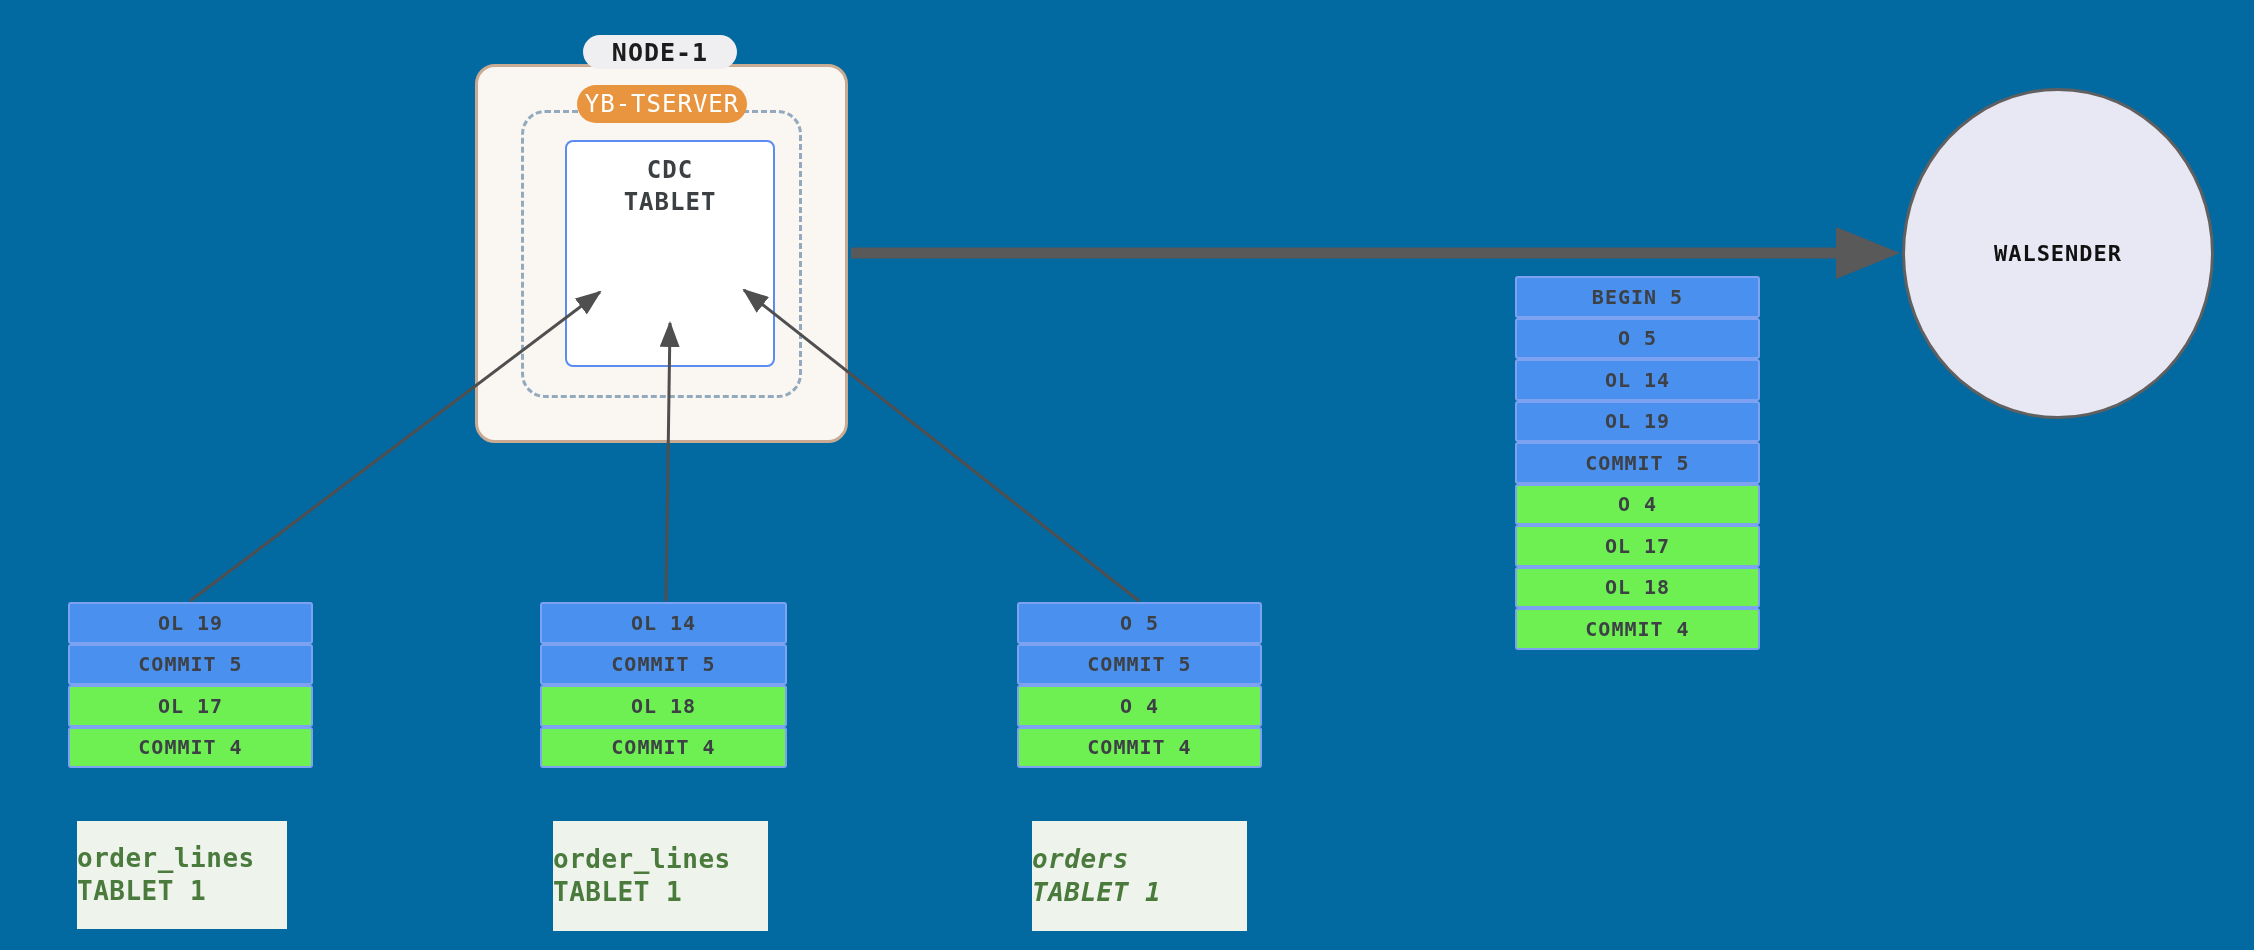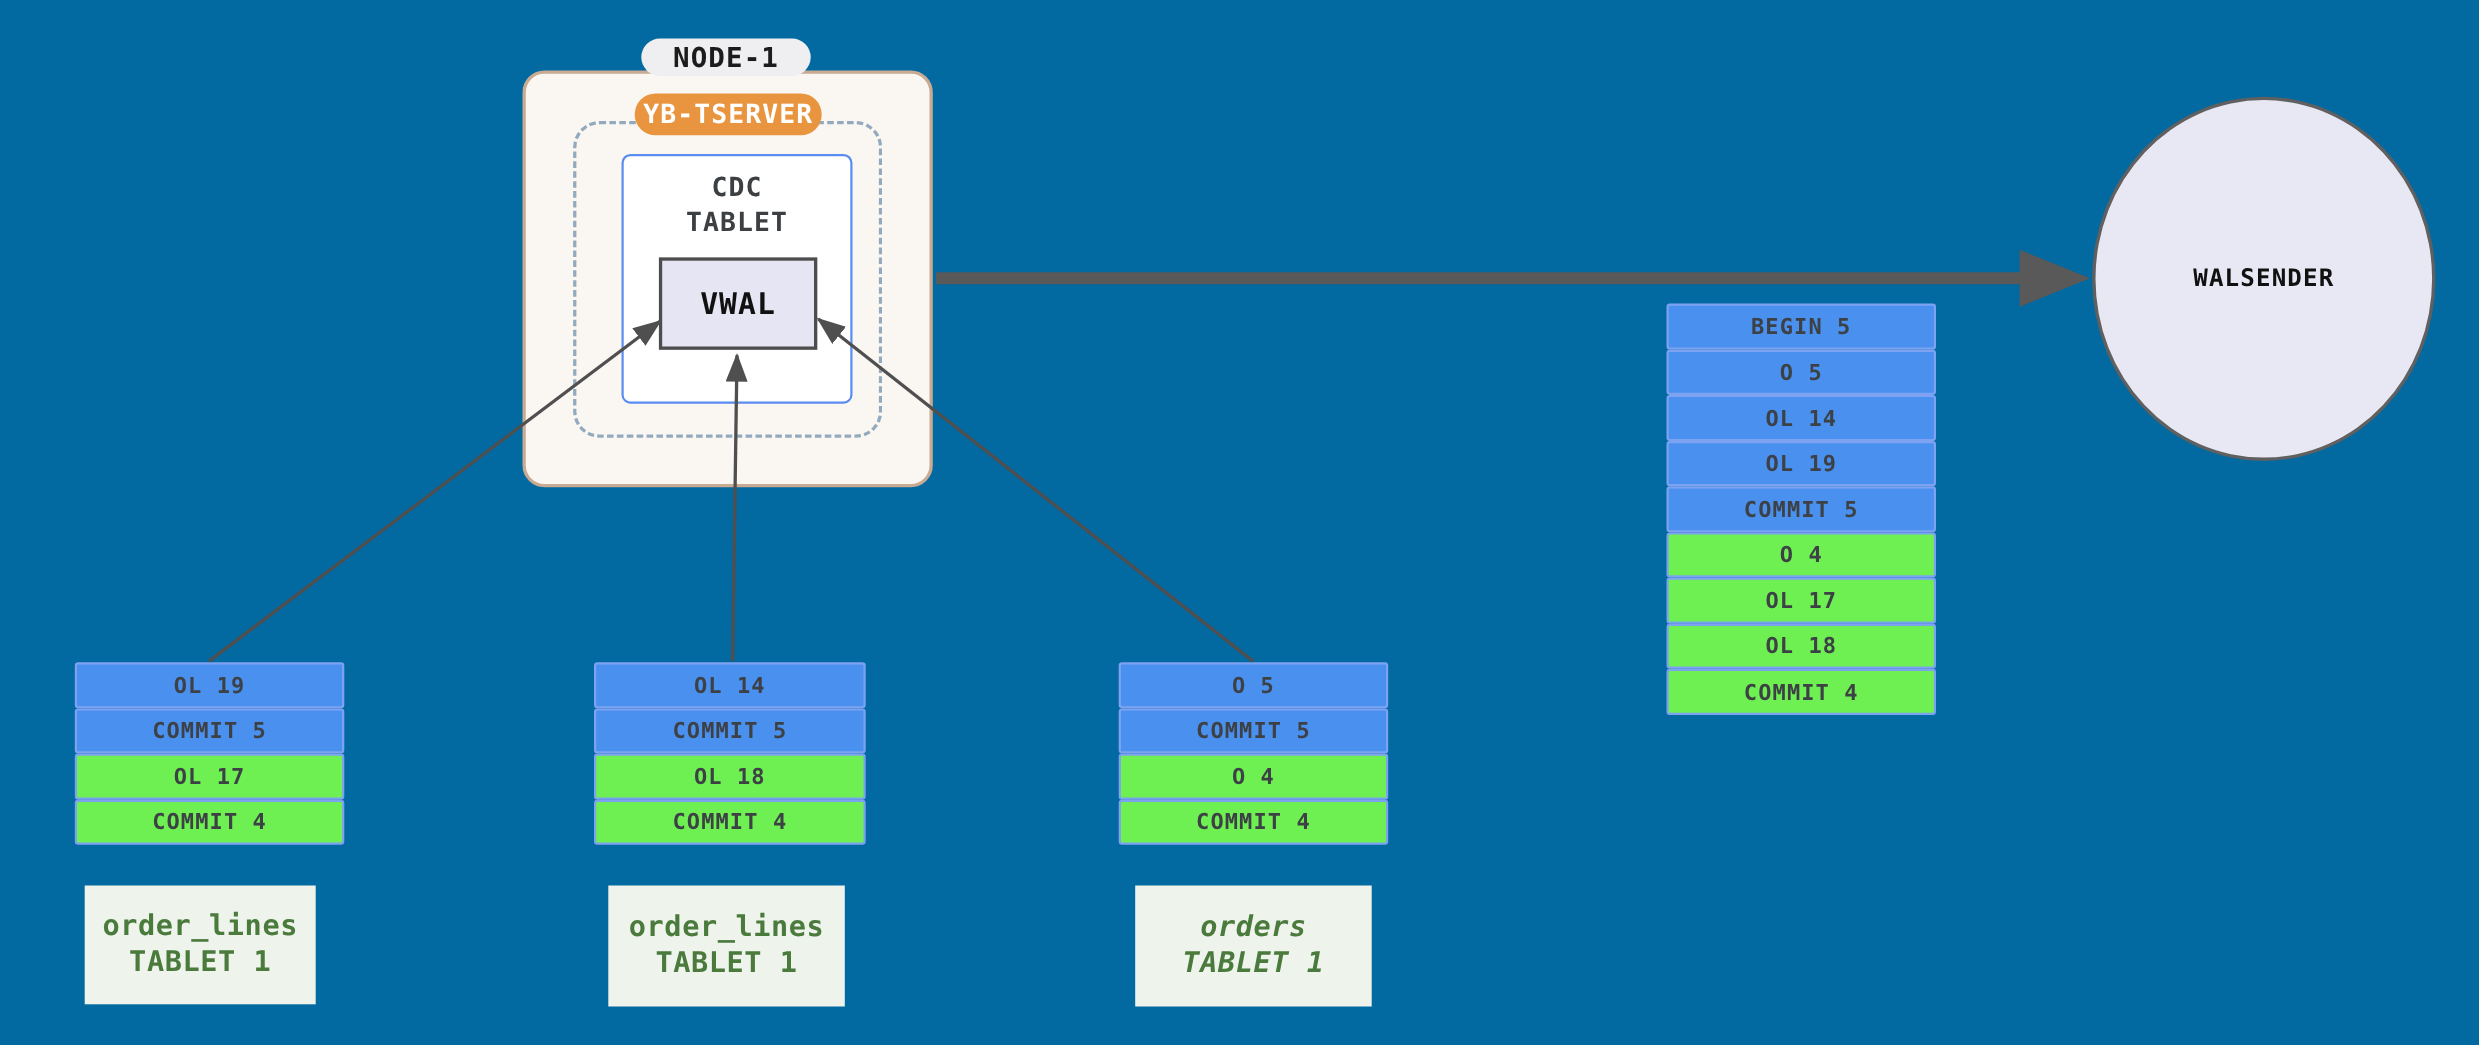--- a/index.html
+++ b/index.html
@@ -22,21 +22,21 @@
     font-size:25px;font-weight:700;letter-spacing:1px;z-index:4;
   }
   .dashed-box{
     left:521px;top:110px;width:281px;height:288px;
     border:3px dashed var(--dashed-border);border-radius:24px;z-index:2;
   }
   .tserver-pill{
     left:577px;top:85px;width:170px;height:38px;border-radius:19px;
     background:var(--tserver-bg);color:var(--tserver-text);
     display:flex;align-items:center;justify-content:center;
-    font-size:24px;font-weight:700;letter-spacing:1px;z-index:5;
+    font-size:24px;font-weight:400;letter-spacing:1px;z-index:5;
   }
   .cdc-box{
     left:565px;top:140px;width:210px;height:227px;
     background:#ffffff;border:2px solid var(--cdc-border);border-radius:8px;z-index:3;
     display:flex;flex-direction:column;align-items:center;padding-top:12px;
     color:var(--cdc-text);font-size:24px;font-weight:700;line-height:32px;letter-spacing:1px;
   }
   .vwal-box{
     left:599px;top:234px;width:144px;height:84px;
     background:var(--vwal-bg);border:3px solid var(--vwal-border);z-index:4;
@@ -62,22 +62,22 @@
     border:2px solid var(--row-border);border-radius:3px;
     display:flex;align-items:center;justify-content:center;
     color:var(--row-text);font-size:20px;font-weight:700;letter-spacing:1px;
   }
   .wal-row.blue{background:var(--blue-row);}
   .wal-row.green{background:var(--green-row);}
 
   
   .tablet-label{
     background:var(--label-bg);color:var(--label-text);
-    display:flex;flex-direction:column;align-items:center;justify-content:center;
-    font-size:26px;font-weight:700;line-height:33px;letter-spacing:0.5px;z-index:1;
+    display:flex;flex-direction:column;align-items:flex-start;justify-content:center;
+    font-size:26px;font-weight:700;line-height:33px;letter-spacing:0.5px;z-index:1;margin-top:16px;
   }
   .label-1{left:77px;top:805px;width:210px;height:108px;}
   .label-2{left:553px;top:805px;width:215px;height:110px;}
   .label-3{left:1032px;top:805px;width:215px;height:110px;font-style:italic;}
 
   
   #arrows{position:absolute;left:0;top:0;width:2254px;height:950px;z-index:6;pointer-events:none;}
   .thin-line{stroke:var(--arrow);stroke-width:3;}
   .thick-line{stroke:var(--thick-arrow);stroke-width:11;}
   .thick-head{fill:var(--thick-arrow);}
@@ -96,23 +96,20 @@
   <div class="abs dashed-box"></div>
   <div class="abs tserver-pill">
     <span>YB-TSERVER</span>
   </div>
 
   <div class="abs cdc-box">
     <span>CDC</span>
     <span>TABLET</span>
   </div>
 
-  <div class="abs vwal-box">
-    <span>VWAL</span>
-  </div>
 
   <div class="abs walsender">
     <span>WALSENDER</span>
   </div>
 
   <div class="abs stack stack-stream">
       <div class="wal-row blue">BEGIN 5</div>
       <div class="wal-row blue">O 5</div>
       <div class="wal-row blue">OL 14</div>
       <div class="wal-row blue">OL 19</div>

